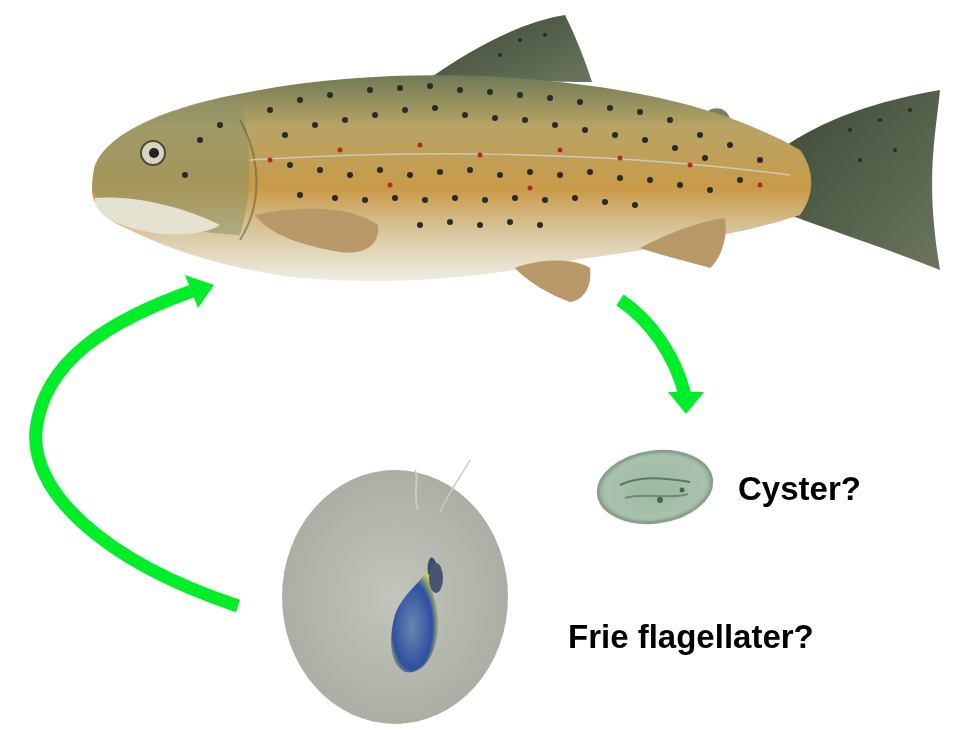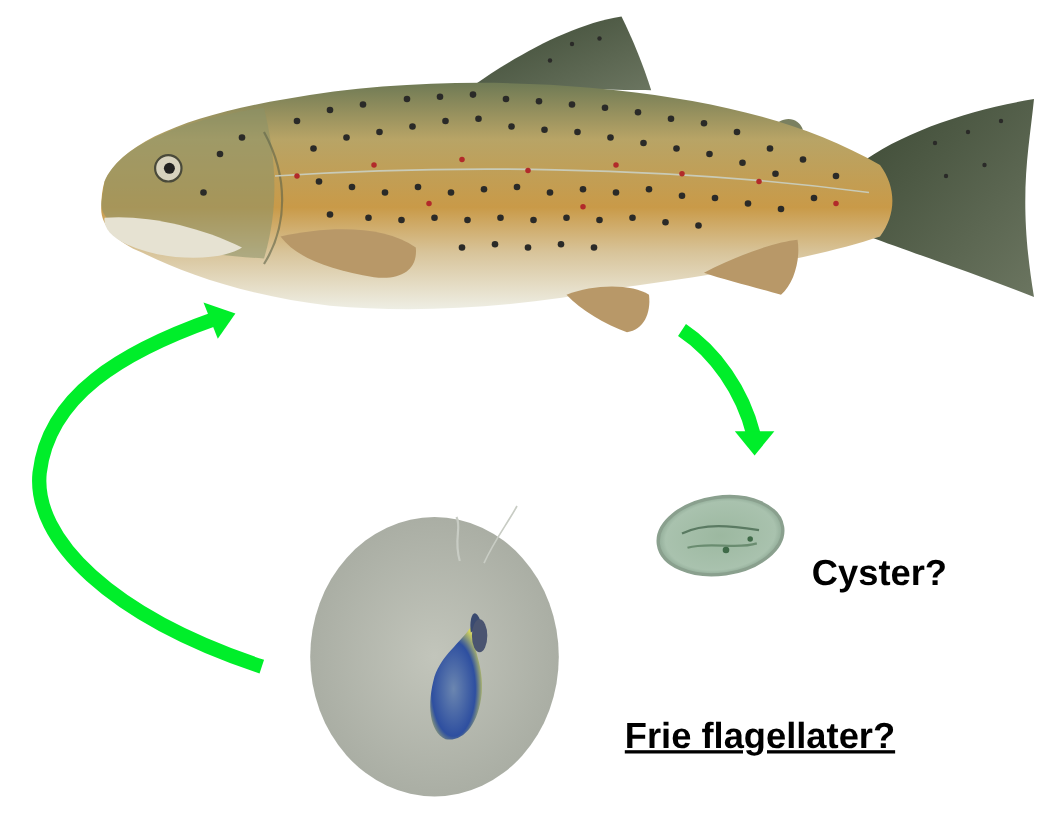--- a/index.html
+++ b/index.html
@@ -1,22 +1,22 @@
 <!DOCTYPE html>
 <html><head>
   <meta charset="utf-8">
   <style>
     html, body { margin: 0; padding: 0; background: #ffffff; }
     body { width: 960px; height: 743px; position: relative; overflow: hidden;
            font-family: "Liberation Sans", sans-serif; }
     .layer { position: absolute; left: 0; top: 0; }
     .label { position: absolute; font-weight: bold; color: #000000;
-             font-family: "Liberation Sans", sans-serif; white-space: nowrap; margin-top: 32px; }
+             font-family: "Liberation Sans", sans-serif; white-space: nowrap; }
     #label-cyster { left: 738px; top: 470px; font-size: 33px; }
-    #label-flag { left: 568px; top: 618px; font-size: 33px; text-decoration: underline; }
+    #label-flag { left: 568px; top: 618px; font-size: 33px; }
   </style>
 </head>
 <body>
 
 <svg class="layer" width="960" height="743" viewBox="0 0 960 743">
   <defs>
     <linearGradient id="bodyGrad" x1="0" y1="0" x2="0" y2="1">
       <stop offset="0" stop-color="#6f7a55"></stop>
       <stop offset="0.25" stop-color="#b8a466"></stop>
       <stop offset="0.55" stop-color="#c99a48"></stop>

